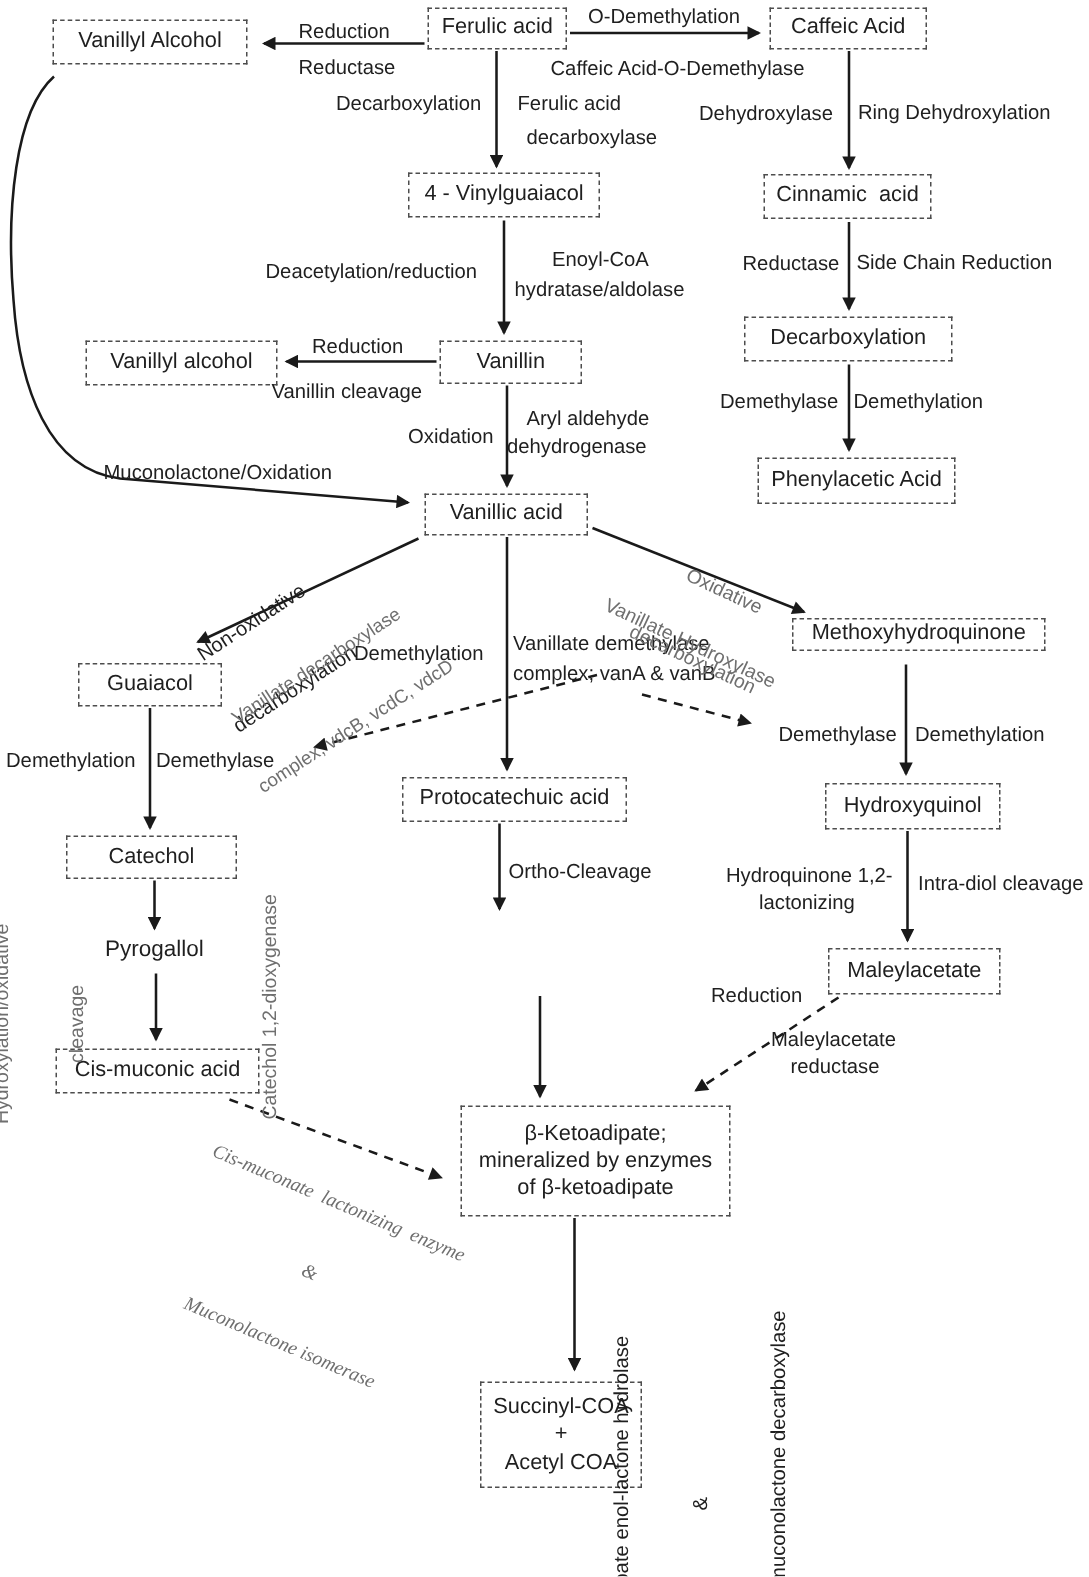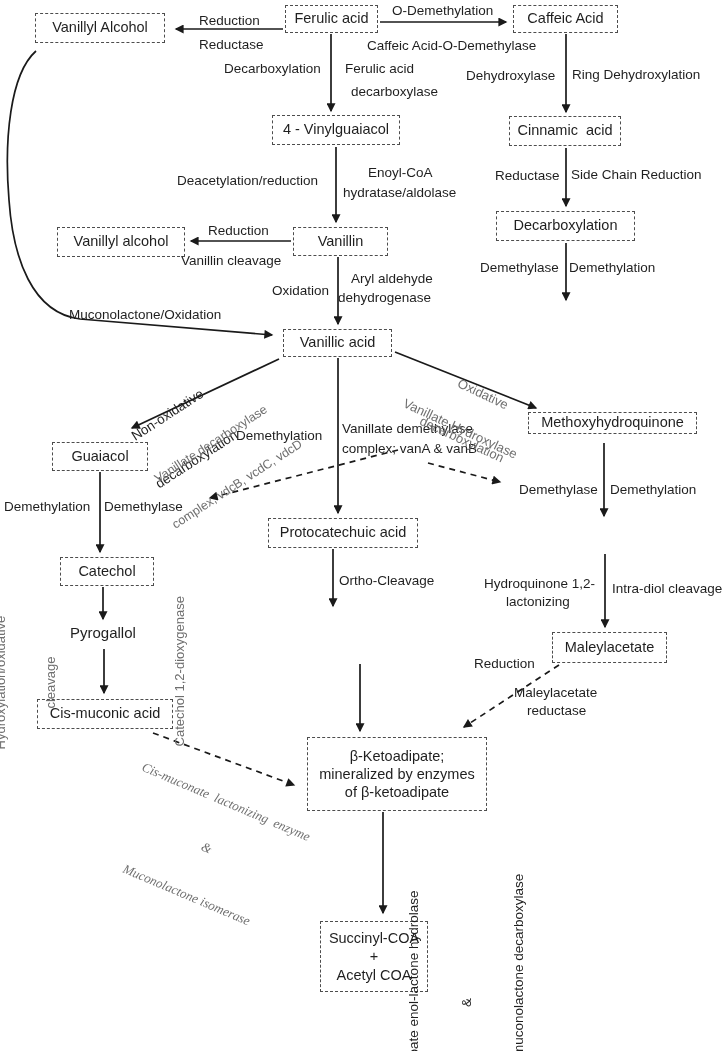--- a/index.html
+++ b/index.html
@@ -67,25 +67,27 @@
   </svg>
 
   <div class="node" style="left:35px;top:13px;width:130px;height:30px">Vanillyl Alcohol</div>
   <div class="node" style="left:285px;top:5px;width:93px;height:28px">Ferulic acid</div>
   <div class="node" style="left:513px;top:5px;width:105px;height:28px">Caffeic Acid</div>
   <div class="node" style="left:272px;top:115px;width:128px;height:30px">4 - Vinylguaiacol</div>
   <div class="node" style="left:57px;top:227px;width:128px;height:30px">Vanillyl alcohol</div>
   <div class="node" style="left:509px;top:116px;width:112px;height:30px">Cinnamic  acid</div>
   <div class="node" style="left:293px;top:227px;width:95px;height:29px">Vanillin</div>
   <div class="node" style="left:496px;top:211px;width:139px;height:30px">Decarboxylation</div>
+  <div class="node" style="left:505px;top:305px;width:132px;height:31px">Phenylacetic Acid</div>
   <div class="node" style="left:283px;top:329px;width:109px;height:28px">Vanillic acid</div>
   <div class="node" style="left:528px;top:412px;width:169px;height:22px">Methoxyhydroquinone</div>
   <div class="node" style="left:52px;top:442px;width:96px;height:29px">Guaiacol</div>
   <div class="node" style="left:268px;top:518px;width:150px;height:30px">Protocatechuic acid</div>
-  <div class="node" style="left:60px;top:557px;width:94px;height:29px">Catechol</div>
+  <div class="node" style="left:550px;top:522px;width:117px;height:31px">Hydroxyquinol</div>
+  <div class="node" style="left:44px;top:557px;width:114px;height:29px">Catechol</div>
   <div class="plainnode" style="left:70px;top:624px">Pyrogallol</div>
   <div class="node" style="left:552px;top:632px;width:115px;height:31px">Maleylacetate</div>
   <div class="node" style="left:37px;top:699px;width:136px;height:30px">Cis-muconic acid</div>
   <div class="node tight" style="left:307px;top:737px;width:180px;height:74px">
     <span>β-Ketoadipate;</span>
     <span>mineralized by enzymes</span>
     <span>of β-ketoadipate</span>
   </div>
   <div class="node tight" style="left:320px;top:921px;width:108px;height:71px">
     <span>Succinyl-COA</span>

